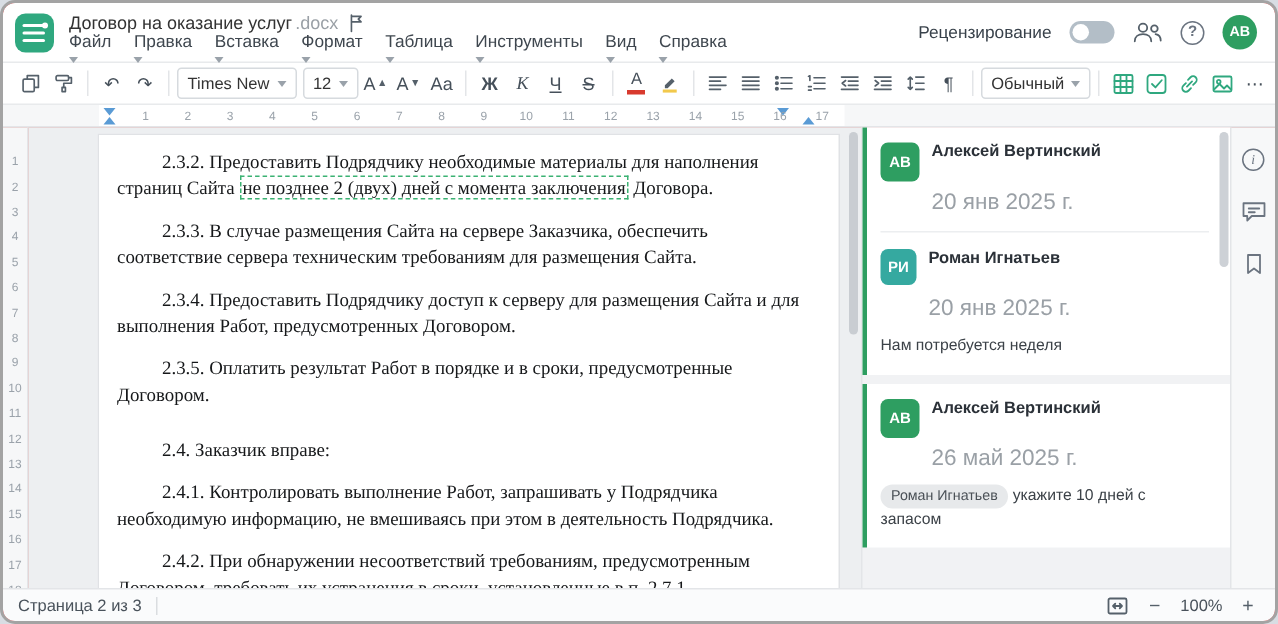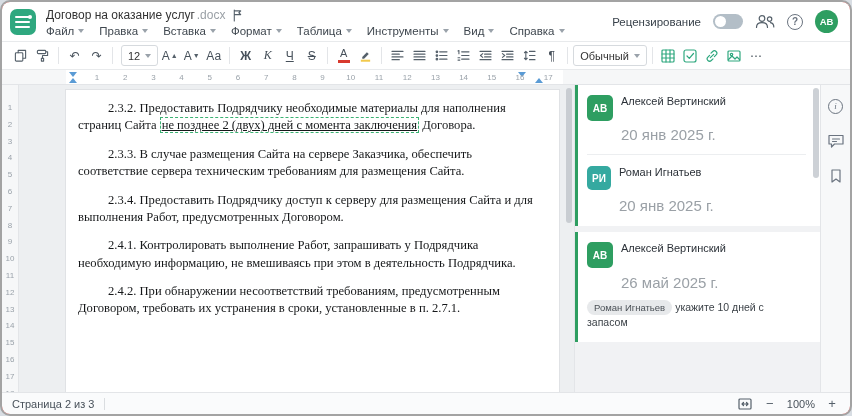--- a/index.html
+++ b/index.html
@@ -10,21 +10,21 @@
   
   .header { height:40px; display:flex; padding:0 10px 0 8px; border-bottom:1px solid #e8eaec; position:relative; background:#fff; }
   .logo { width:26px; height:26px; border-radius:7px; background:#2fa87f; margin-top:7px; position:relative; flex:0 0 auto; }
   .logo-bars { position:absolute; left:5px; top:7px; width:15px; height:2px; background:#fff; border-radius:1px;
                box-shadow:0 5px 0 #fff, 0 10px 0 #fff; }
   .logo-dot { position:absolute; right:4px; top:6px; width:4px; height:4px; border-radius:50%; background:#fff; }
   .header-center { margin-left:10px; display:flex; flex-direction:column; justify-content:space-between; padding:6px 0 4px; }
   .title-row { display:flex; align-items:center; gap:7px; font-size:12px; color:#333; }
   .doc-ext { color:#9aa0a6; }
   .menu-row { display:flex; gap:15px; font-size:11.5px; color:#3f474f; }
-  .menu-item { display:flex; align-items:center; gap:4px; cursor:default; }
+  .menu-item { display:flex; gap:4px; cursor:default;flex-direction:column; }
   .caret { width:0; height:0; border-left:3.5px solid transparent; border-right:3.5px solid transparent; border-top:4px solid #9aa2aa; }
   .header-right { position:absolute; right:12px; top:8px; display:flex; align-items:center; gap:12px; }
   .review-label { font-size:11.5px; color:#39424b; }
   .toggle { width:30px; height:15px; border-radius:8px; background:#b3bec7; position:relative; cursor:pointer; }
   .toggle-knob { position:absolute; left:2px; top:2px; width:11px; height:11px; border-radius:50%; background:#fff; }
   .round-help { width:16px; height:16px; border-radius:50%; border:1.4px solid #6b7480; color:#6b7480;
                 font-size:10px; display:flex; align-items:center; justify-content:center; font-weight:bold; }
   .avatar-top { width:23px; height:23px; border-radius:50%; background:#2e9e61; color:#fff; font-size:9.5px; font-weight:bold;
                 display:flex; align-items:center; justify-content:center; }
 
@@ -56,33 +56,33 @@
   .ruler-v { width:17px; background:#f6f7f8; border-right:1px solid #e3e5e8; position:relative; overflow:hidden; }
   .rv-num { position:absolute; left:50%; transform:translateX(-50%); font-size:8px; color:#9aa2aa; }
 
   
   .doc-area { flex:1; background:#edeff1; position:relative; overflow:hidden; }
   .page { position:absolute; left:46px; top:4px; right:14px; bottom:-12px; background:#fff;
           border:1px solid #e0e2e5; padding:10px 26px 0 12px;
           font-family:"Liberation Serif", serif; font-size:12.6px; color:#16181a; line-height:1.38; }
   .page p { margin-bottom:11px; text-indent:30px; }
   .space-before { margin-top:20px; }
-  .marked { border:1px dashed #3bb273; text-decoration:underline; padding:0 1px;
+  .marked { border:1px dashed #3bb273; padding:0 1px;
             box-decoration-break:clone;margin-top:27px; -webkit-box-decoration-break:clone; }
   .scroll-v { position:absolute; right:2px; top:3px; bottom:3px; width:6px; border-radius:3px; }
   .scroll-thumb { width:6px; border-radius:3px; background:#c9cdd2; }
 
   
   .comments { width:246px; background:#f1f2f4; border-left:1px solid #e3e5e8; display:flex; flex-direction:column; gap:6px; position:relative; }
   .thread { background:#fff; border-left:3px solid #2e9e61; padding:10px 14px 12px 9px; cursor:pointer; }
   .c-head { display:flex; gap:8px; }
   .c-avatar { width:26px; height:26px; border-radius:5px; color:#fff; font-size:10px; font-weight:bold;
               display:flex; align-items:center; justify-content:center; flex:0 0 auto; }
   .av-green { background:#2e9e61; } .av-teal { background:#35a9a0; }
-  .c-name { font-size:11px; font-weight:normal; color:#2b3138; line-height:1.2; }
+  .c-name { font-size:11px; font-weight:bold; color:#2b3138; line-height:1.2; }
   .c-date { font-size:15px; color:#9aa0a6; margin-top:18px; }
   .c-text { font-size:10.5px; color:#3c4248; line-height:1.4; margin-top:9px; }
   .reply { margin-top:11px; padding-top:11px; border-top:1px solid #eceef0; }
   .reply .c-avatar { width:24px; height:24px; }
   .mention { display:inline-block; background:#e7e9eb; border-radius:9px; padding:1px 7px; font-size:9.5px; color:#4a5056; margin-right:3px; }
   .comments-scroll { position:absolute; right:1px; top:3px; width:6px; height:90px; background:#cdd1d6; border-radius:3px; }
 
   
   .right-strip { width:30px; background:#f7f8f9; border-left:1px solid #e3e5e8; display:flex; flex-direction:column;
                  align-items:center; padding-top:12px; gap:17px; }
@@ -177,20 +177,24 @@
       <svg class="ic" width="13" height="13" viewBox="0 0 14 14">
           <rect x="1.5" y="1.5" width="9" height="3.5" rx="1"></rect>
           <path d="M10.5 3h2v4H7v3"></path>
           <rect x="5.8" y="10" width="2.4" height="3"></rect>
         </svg>
     </div>
     <div class="sep"></div>
     <div class="tbtn">↶</div>
     <div class="tbtn">↷</div>
     <div class="sep"></div>
+    <div class="tselect">
+      <span>Times New</span>
+        <span class="caret"></span>
+    </div>
     <div class="tselect" style="margin-left:3px">
       <span>12</span>
         <span class="caret"></span>
     </div>
     <div class="tbtn">
         <span>А</span>
         <span class="tiny-arrow">▲</span>
       </div>
     <div class="tbtn">
         <span>А</span>
@@ -338,20 +342,22 @@
         <span class="rv-num" style="top: 303.6px;">18</span>
       </div>
 
     <div class="doc-area">
       <div class="page">
         <p>
           <span>2.3.2. Предоставить Подрядчику необходимые материалы для наполнения страниц Сайта </span><span class="marked">не позднее 2 (двух) дней с момента заключения</span><span> Договора.</span>
         </p>
         <p>2.3.3. В случае размещения Сайта на сервере Заказчика, обеспечить соответствие сервера техническим требованиям для размещения Сайта.</p>
         <p>2.3.4. Предоставить Подрядчику доступ к серверу для размещения Сайта и для выполнения Работ, предусмотренных Договором.</p>
+        <p>2.3.5. Оплатить результат Работ в порядке и в сроки, предусмотренные Договором.</p>
+        <p class="space-before">2.4. Заказчик вправе:</p>
         <p>2.4.1. Контролировать выполнение Работ, запрашивать у Подрядчика необходимую информацию, не вмешиваясь при этом в деятельность Подрядчика.</p>
         <p>2.4.2. При обнаружении несоответствий требованиям, предусмотренным Договором, требовать их устранения в сроки, установленные в п. 2.7.1.</p>
 
       </div>
       <div class="scroll-v">
           <div class="scroll-thumb" style="height:135px"></div>
         </div>
     </div>
 
     <div class="comments">
@@ -364,20 +370,21 @@
           </div>
         </div>
         <div class="reply">
           <div class="c-head">
             <div class="c-avatar av-teal">РИ</div>
             <div>
               <div class="c-name">Роман Игнатьев</div>
               <div class="c-date">20 янв 2025 г.</div>
             </div>
           </div>
+          <div class="c-text">Нам потребуется неделя</div>
         </div>
       </div>
 
       <div class="thread">
         <div class="c-head">
           <div class="c-avatar av-green">АВ</div>
           <div>
             <div class="c-name">Алексей Вертинский</div>
             <div class="c-date">26 май 2025 г.</div>
           </div>

